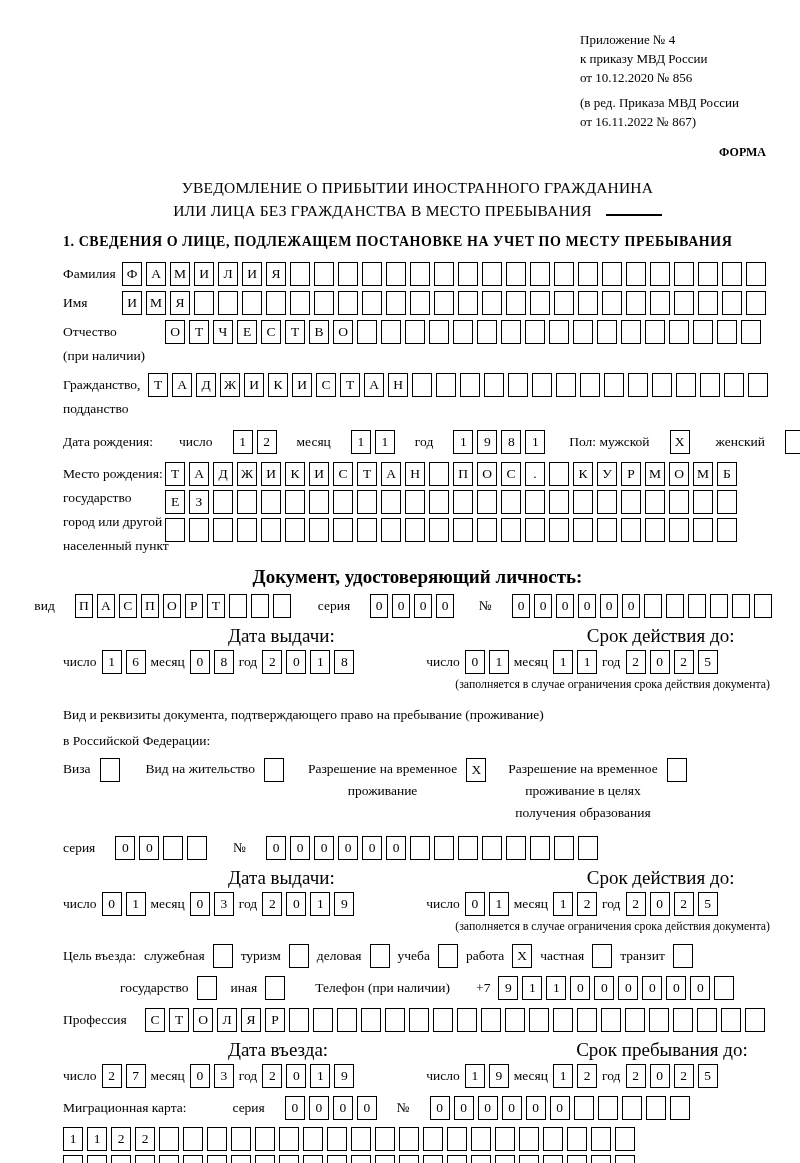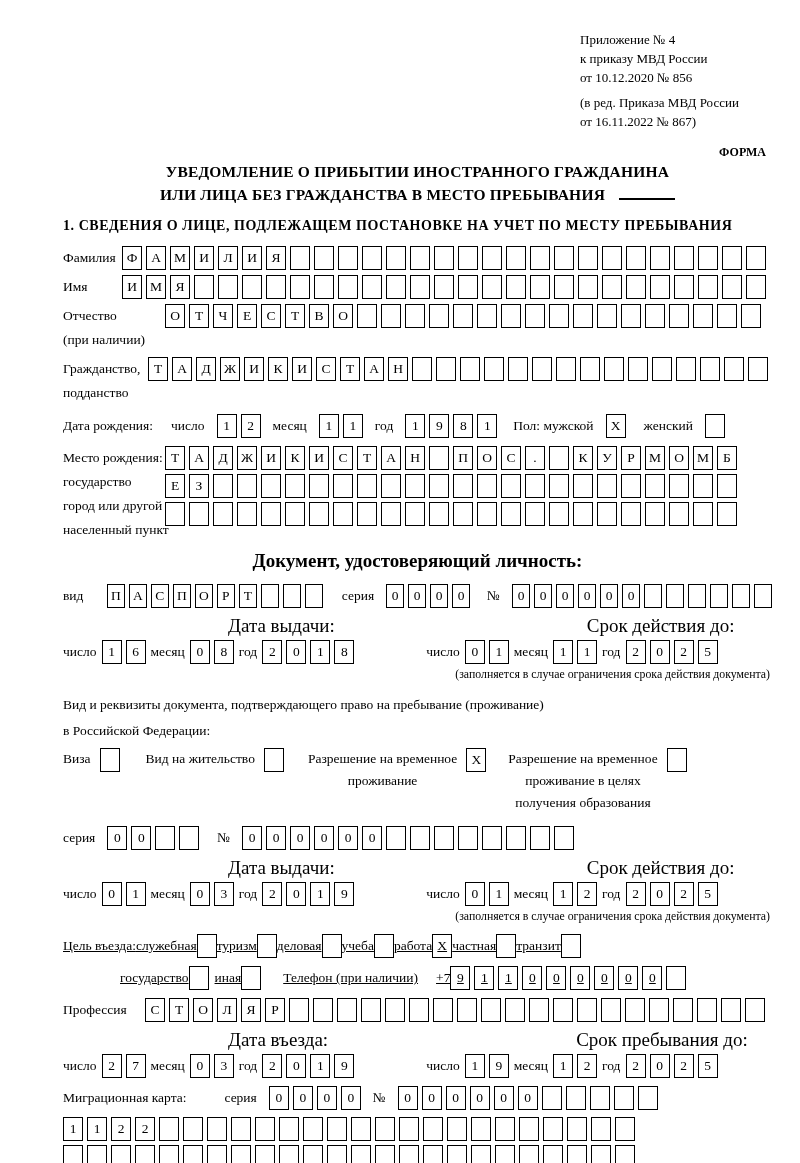--- a/index.html
+++ b/index.html
@@ -5,53 +5,53 @@
   html,body{margin:0;padding:0;background:#e9e9e9;}
   .page{
     width:800px;height:1163px;background:#ffffff;color:#000;
     font-family:"Liberation Serif","DejaVu Serif",serif;
     font-size:13.5px;box-sizing:border-box;
     padding:30px 28px 10px 63px;overflow:hidden;position:relative;
   }
   .appendix{margin-left:auto;width:192px;font-size:13px;line-height:19px;}
   .appendix .grp2{margin-top:6px;}
   .forma{text-align:right;font-weight:bold;font-size:12px;margin-top:14px;padding-right:6px;}
-  .title{text-align:center;font-weight:bold;font-size:15.5px;line-height:23px;letter-spacing:.2px;}
+  .title{text-align:center;font-weight:normal;font-size:15.5px;line-height:23px;margin-top:16px;letter-spacing:.2px;}
   .t-underline{display:inline-block;width:56px;border-bottom:2px solid #000;margin-left:14px;}
   .sect{font-weight:bold;font-size:14px;margin-top:12px;letter-spacing:.55px;white-space:nowrap;}
   .row{display:flex;align-items:flex-start;margin-top:5px;}
   .lbl{line-height:24px;white-space:nowrap;}
   .lblcol{flex:none;}
   .w59{width:59px;flex:none;}
   .w85{width:85px;flex:none;}
   .w102{width:102px;flex:none;}
   .w82{width:82px;flex:none;}
   .cells{display:flex;column-gap:4px;flex:none;}
   .cell{
     width:20px;height:24px;border:1.6px solid #000;box-sizing:border-box;
     display:flex;align-items:center;justify-content:center;
     font-size:13.5px;flex:none;background:#fff;
   }
   .cells.sm .cell{width:18px;}
   .stack{display:flex;flex-direction:column;row-gap:4px;}
   .center-b{font-weight:bold;text-align:center;margin-top:8px;font-size:19px;}
-  .inline{display:flex;align-items:center;column-gap:12px;flex-wrap:nowrap;}
+  .inline{display:flex;align-items:center;column-gap:20px;flex-wrap:nowrap;}
   .dates-head{display:flex;margin-top:7px;font-size:19px;}
   .dates-head .h1{margin-left:165px;}
   .dates-head .h2{margin-left:252px;}
   .dates-head.entry .h2{margin-left:248px;}
   .dates-row{display:flex;align-items:center;margin-top:3px;}
   .dgroup{display:flex;align-items:center;column-gap:5px;}
   .dgroup2{margin-left:72px;}
   .note-r{text-align:right;font-size:11.8px;margin-top:3px;padding-right:2px;}
   .para{margin-top:10px;line-height:26px;}
   .rvp-opts{display:flex;align-items:flex-start;margin-top:4px;}
   .opt{display:flex;align-items:flex-start;column-gap:9px;}
   .opt .txt{text-align:center;line-height:22px;}
-  .purpose{display:flex;align-items:center;column-gap:0;margin-top:10px;flex-wrap:nowrap;text-decoration:underline;}
+  .purpose{display:flex;align-items:center;column-gap:8px;margin-top:10px;flex-wrap:nowrap;}
   .purpose .plbl{white-space:nowrap;}
 </style>
 </head>
 <body>
 
 <div class="page">
 
   <div class="appendix">
     <div>Приложение № 4</div>
     <div>к приказу МВД России</div>
@@ -317,21 +317,21 @@
           <div class="cell"></div>
           <div class="cell"></div>
           <div class="cell"></div>
           <div class="cell"></div>
         </div>
     </div>
   </div>
 
   <div class="center-b">Документ, удостоверяющий личность:</div>
 
-  <div class="row inline" style="margin-top:12px;">
+  <div class="row inline" style="margin-top:6px;justify-content:flex-end;">
     <span class="lbl" style="width:41px;">вид</span>
     <div class="cells sm">
         <div class="cell">П</div>
         <div class="cell">А</div>
         <div class="cell">С</div>
         <div class="cell">П</div>
         <div class="cell">О</div>
         <div class="cell">Р</div>
         <div class="cell">Т</div>
         <div class="cell"></div>

